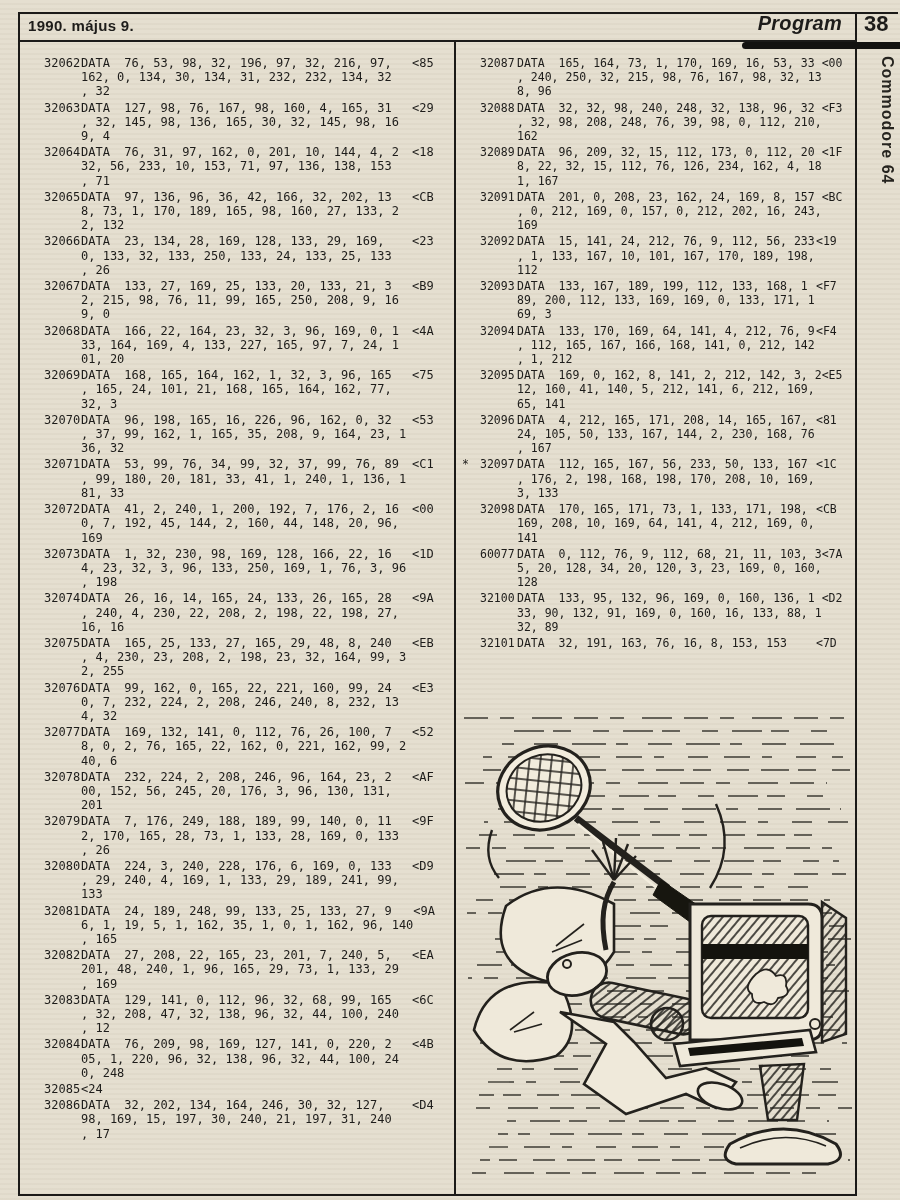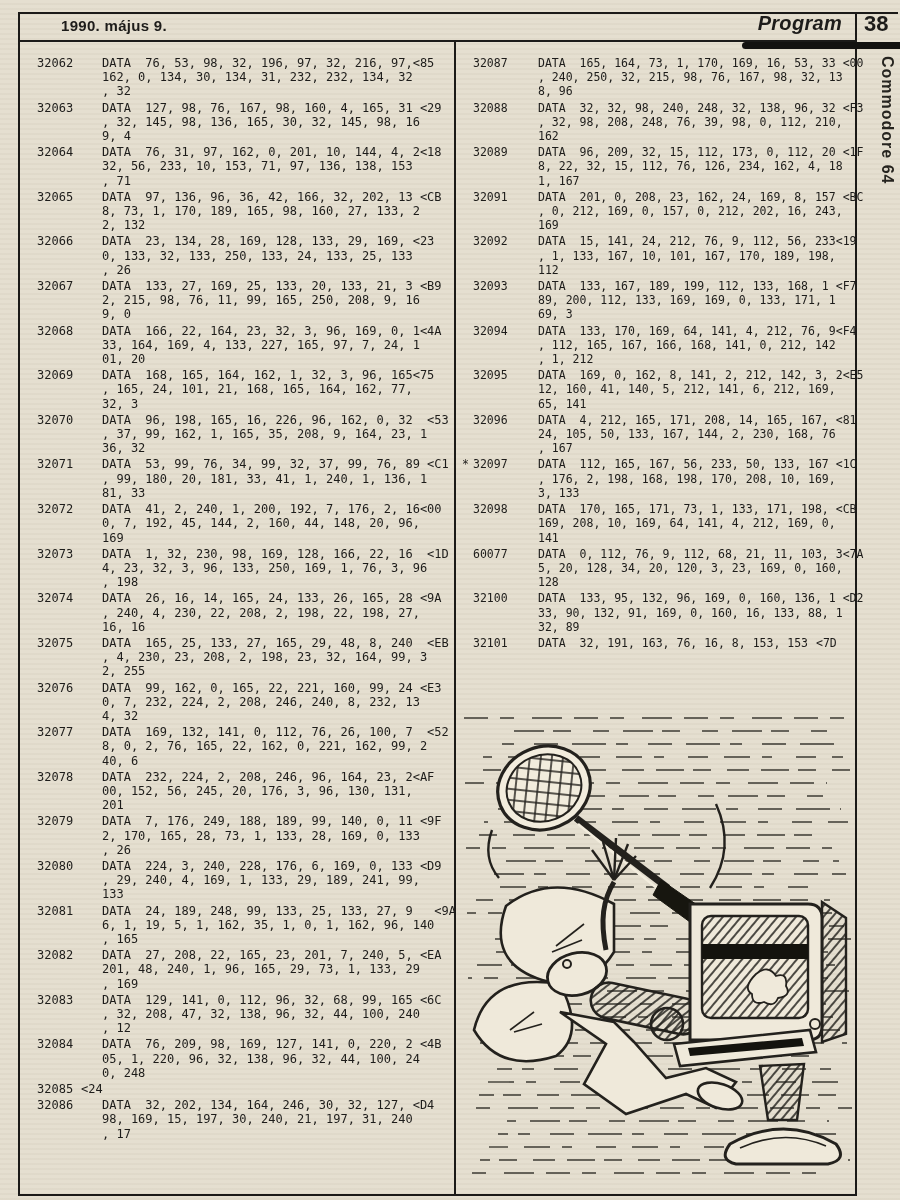--- a/index.html
+++ b/index.html
@@ -1,40 +1,40 @@
 <!DOCTYPE html>
 <html><head>
 <meta charset="utf-8">
 <style>
   html,body{margin:0;padding:0;}
   .page{position:relative;width:900px;height:1200px;background:#e5dfd0;overflow:hidden;
         font-family:"DejaVu Sans Mono",monospace;color:#1d1c1a;
         background-image:repeating-linear-gradient(0deg, rgba(125,112,88,.05) 0 2px, rgba(0,0,0,0) 2px 5px);}
   .rule{position:absolute;background:#1b1a18;}
   .hdr-date{position:absolute;left:28px;top:17px;font-family:"Liberation Sans",sans-serif;
-        font-weight:bold;font-size:15px;letter-spacing:.3px;margin-left:33px;}
+        font-weight:bold;font-size:15px;letter-spacing:.3px;}
   .hdr-section{position:absolute;right:58px;top:12px;font-family:Liberation Sans, sans-serif;
         font-weight:bold;font-style:italic;font-size:20px;letter-spacing:.3px;}
   .hdr-pageno{position:absolute;left:864px;top:11px;font-family:"Liberation Sans",sans-serif;
         font-weight:bold;font-size:22px;}
   .program-bar{position:absolute;left:742px;top:42px;width:158px;height:7px;background:#131210;
         border-radius:4px 0 0 4px;}
   .vert-label{position:absolute;left:860px;top:56px;width:36px;height:260px;
         writing-mode:vertical-rl;font-family:"Liberation Sans",sans-serif;font-weight:bold;
         font-size:16px;letter-spacing:1px;color:#26241f;text-align:left;}
   .col{position:absolute;top:56px;}
   #col-left{left:26px;width:422px;}
   #col-right{left:462px;width:390px;}
   #col-left .entry{font-size:12px;}
   #col-right .entry{font-size:11.5px;}
   .entry{display:grid;grid-template-columns:11px 44px 1fr 36px;line-height:14.2px;
         margin-bottom:2px;}
   .bullet{text-align:left;}
-  .num{white-space:pre;}
-  .body{white-space:pre;margin-left:21px;}
+  .num{white-space:pre;margin-left:7px;}
+  .body{white-space:pre;}
   .sum{text-align:left;white-space:pre;}
   .illus{position:absolute;left:464px;top:712px;width:390px;height:478px;}
   svg{display:block;}
 </style>
 </head>
 <body>
 
 <div class="page">
 
   <div class="rule" style="left:18px;top:12px;width:880px;height:2px;"></div>

